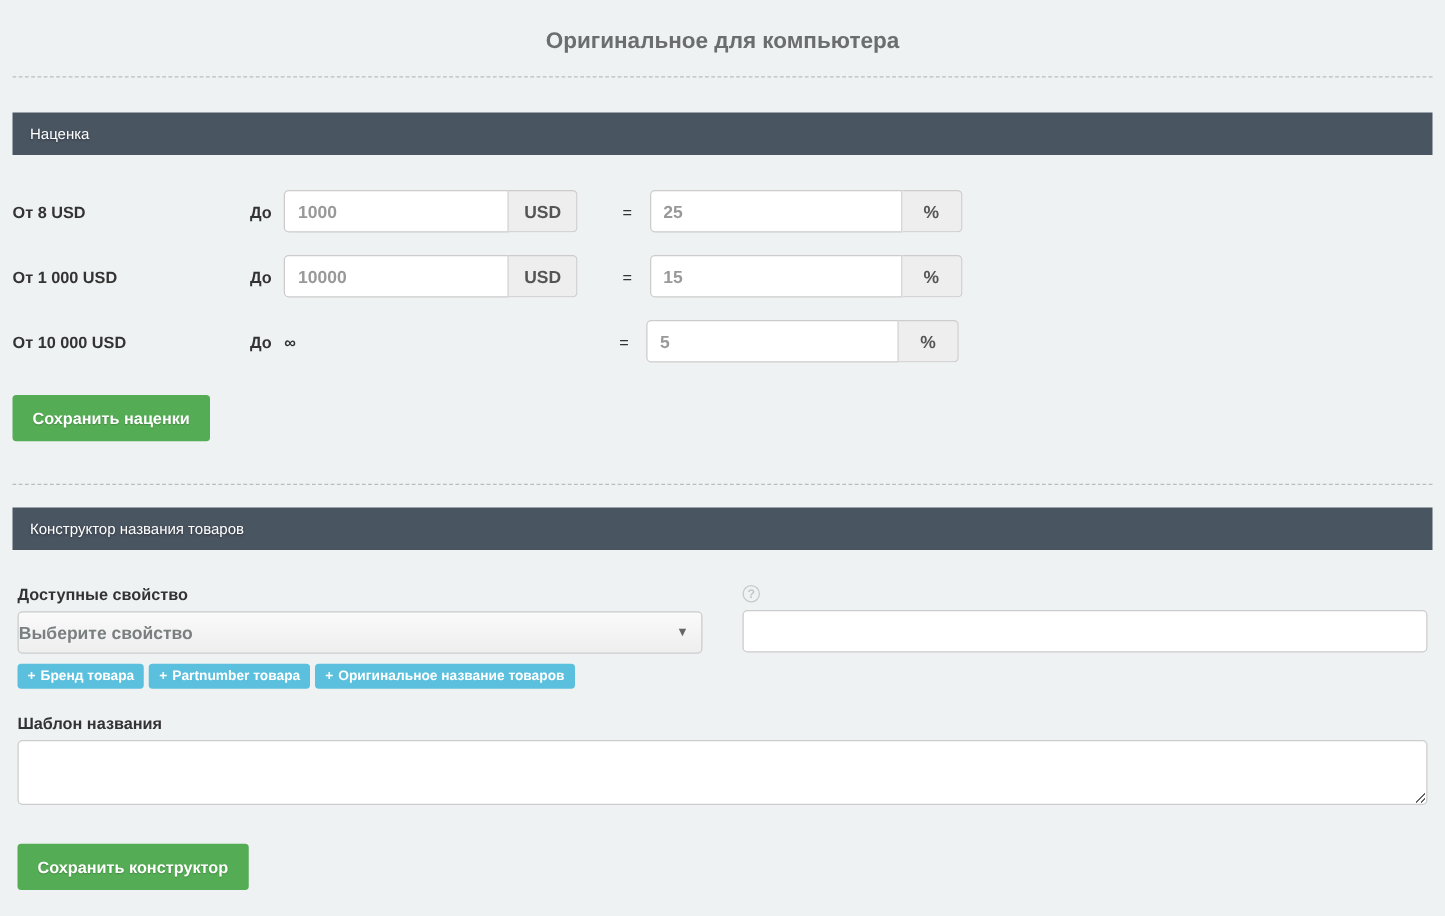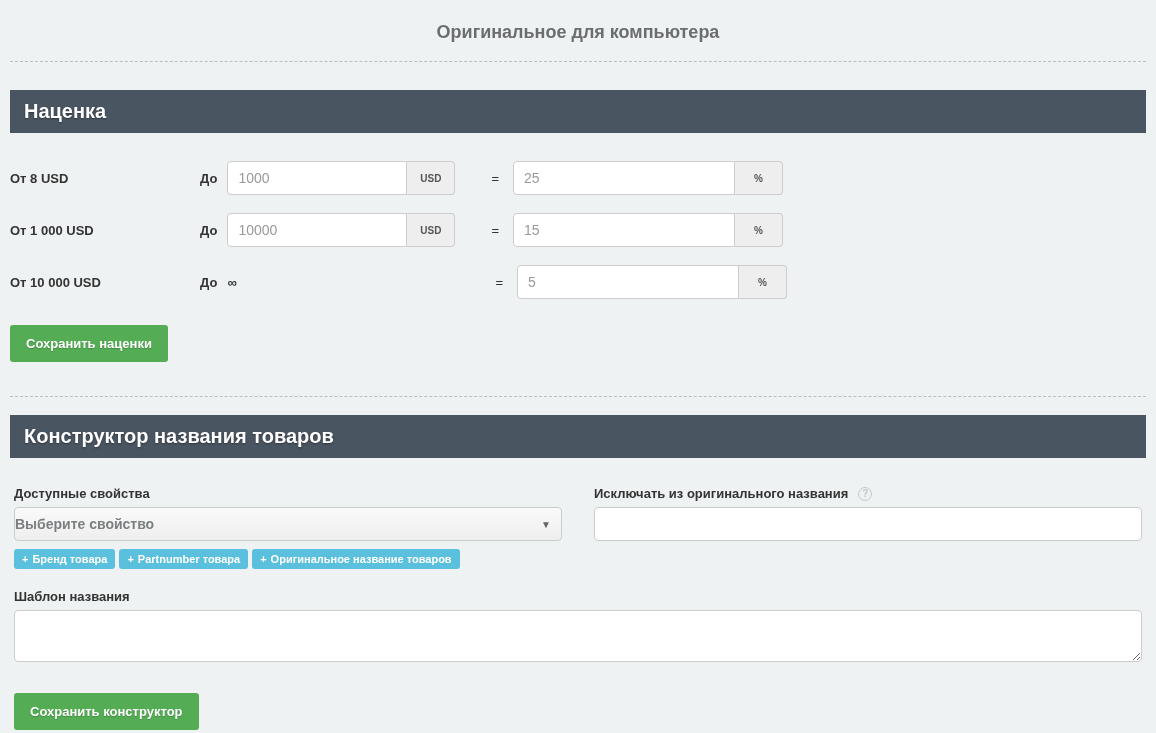--- a/index.html
+++ b/index.html
@@ -23,22 +23,22 @@
       border-top: 1px dashed #b8bdbd;
       margin: 0 0 28px;
     }
     .dashed-hr.mt {
       margin-top: 34px;
       margin-bottom: 18px;
     }
     .section-header {
       background: #4a5562;
       color: #fff;
-      font-size: 20px;
-      font-weight: bold;
+      font-size: 12px;
+      font-weight: normal;
       padding: 10px 14px;
       text-shadow: 0 1px 2px rgba(0,0,0,0.4);
       margin-bottom: 28px;
     }
     .markup-row {
       display: flex;
       align-items: center;
       margin-bottom: 18px;
       font-size: 13px;
       color: #333;
@@ -52,46 +52,46 @@
     }
     .form-input {
       height: 34px;
       border: 1px solid #ccc;
       border-radius: 4px 0 0 4px;
       padding: 0 10px;
       font-size: 14px;
       color: #555;
       background: #fff;
       outline: none;
-      font-weight: normal;
+      font-weight: bold;
     }
     .form-input::placeholder { color: #999; }
     .input-addon {
       display: flex;
       align-items: center;
       justify-content: center;
       background: #eee;
       border: 1px solid #ccc;
       border-left: none;
       color: #555;
       font-weight: bold;
-      font-size: 10px;
+      font-size: 14px;
       border-radius: 0 4px 4px 0;
       padding: 0 12px;
       min-width: 48px;
       text-align: right;
     }
     .markup-to-input { width: 180px; }
     .markup-to-infinity { font-weight: bold; }
     .markup-eq {
       margin: 0 14px 0 36px;
       font-weight: normal;
       color: #333;
     }
-    .markup-pct-input { width: 222px; }
+    .markup-pct-input { width: 202px; }
     .btn-green {
       background: #54ac54;
       color: #fff;
       border: none;
       padding: 11px 16px;
       font-size: 13px;
       font-weight: bold;
       border-radius: 3px;
       cursor: pointer;
       text-shadow: 0 1px 1px rgba(0,0,0,0.2);
@@ -280,21 +280,21 @@
 <hr class="dashed-hr mt">
 
 
 <div class="section-header">Конструктор названия товаров</div>
 
 <div class="constructor-body">
 
 
   <div class="two-col">
     <div class="col">
-      <div class="field-label">Доступные свойства</div>
+      <div class="field-label">Доступные свойство</div>
       <div class="select-box">
         <span>Выберите свойство</span>
         <span class="select-arrow">▼</span>
       </div>
       <div class="tag-row">
         <button class="tag-btn">
           <span class="plus">+</span>
           <span>Бренд товара</span>
         </button>
         <button class="tag-btn">
@@ -303,21 +303,20 @@
         </button>
         <button class="tag-btn">
           <span class="plus">+</span>
           <span>Оригинальное название товаров</span>
         </button>
       </div>
     </div>
 
     <div class="col">
       <div class="field-label">
-        <span>Исключать из оригинального названия</span>
         <span class="help-icon">?</span>
       </div>
       <input class="text-input" style="">
     </div>
   </div>
 
   <div class="template-label">Шаблон названия</div>
   <textarea class="template-textarea" style=""></textarea>
 
   <button class="btn-green constructor-save">Сохранить конструктор</button>

